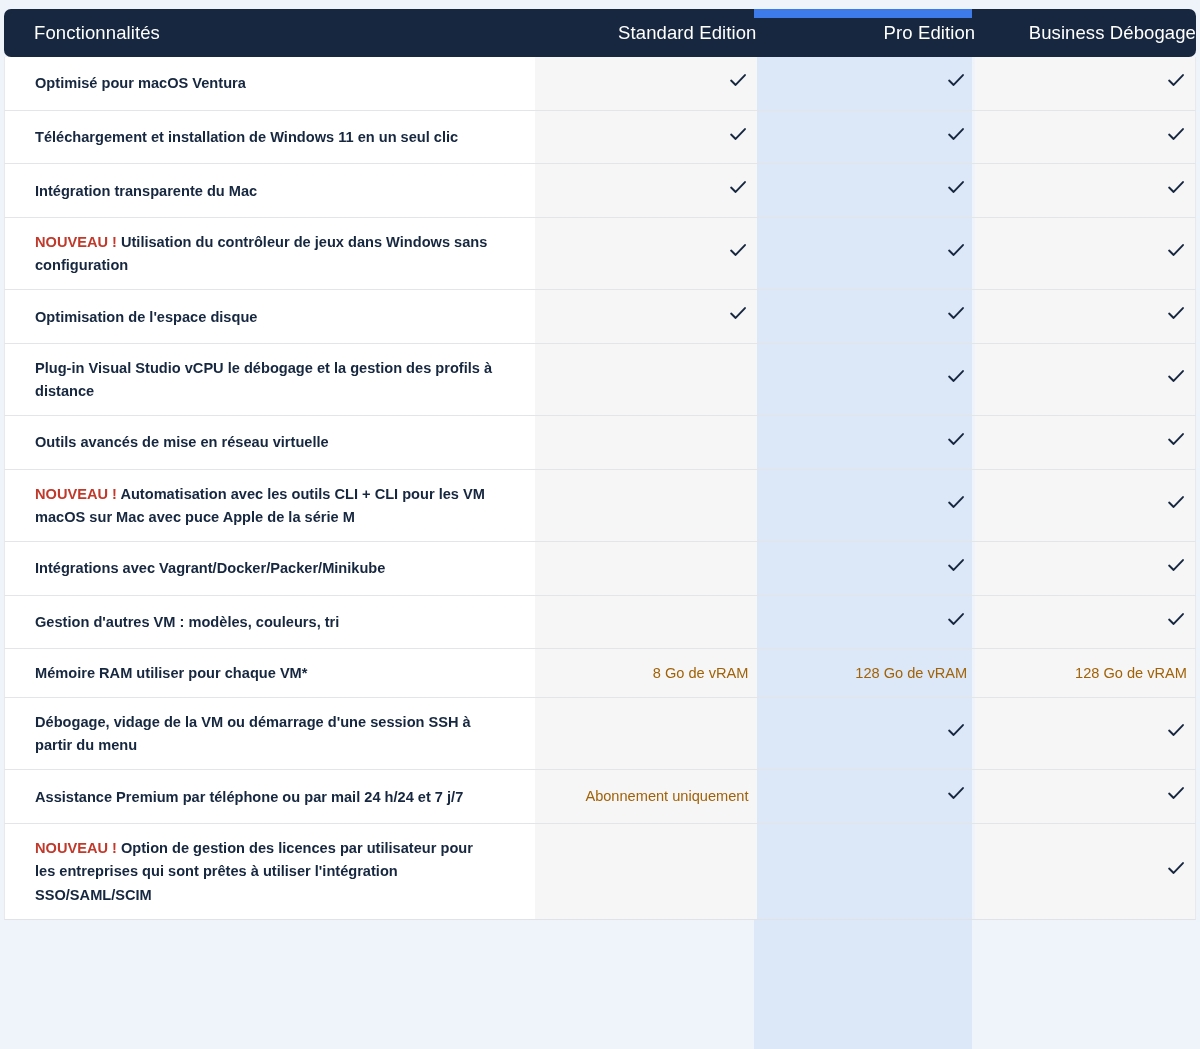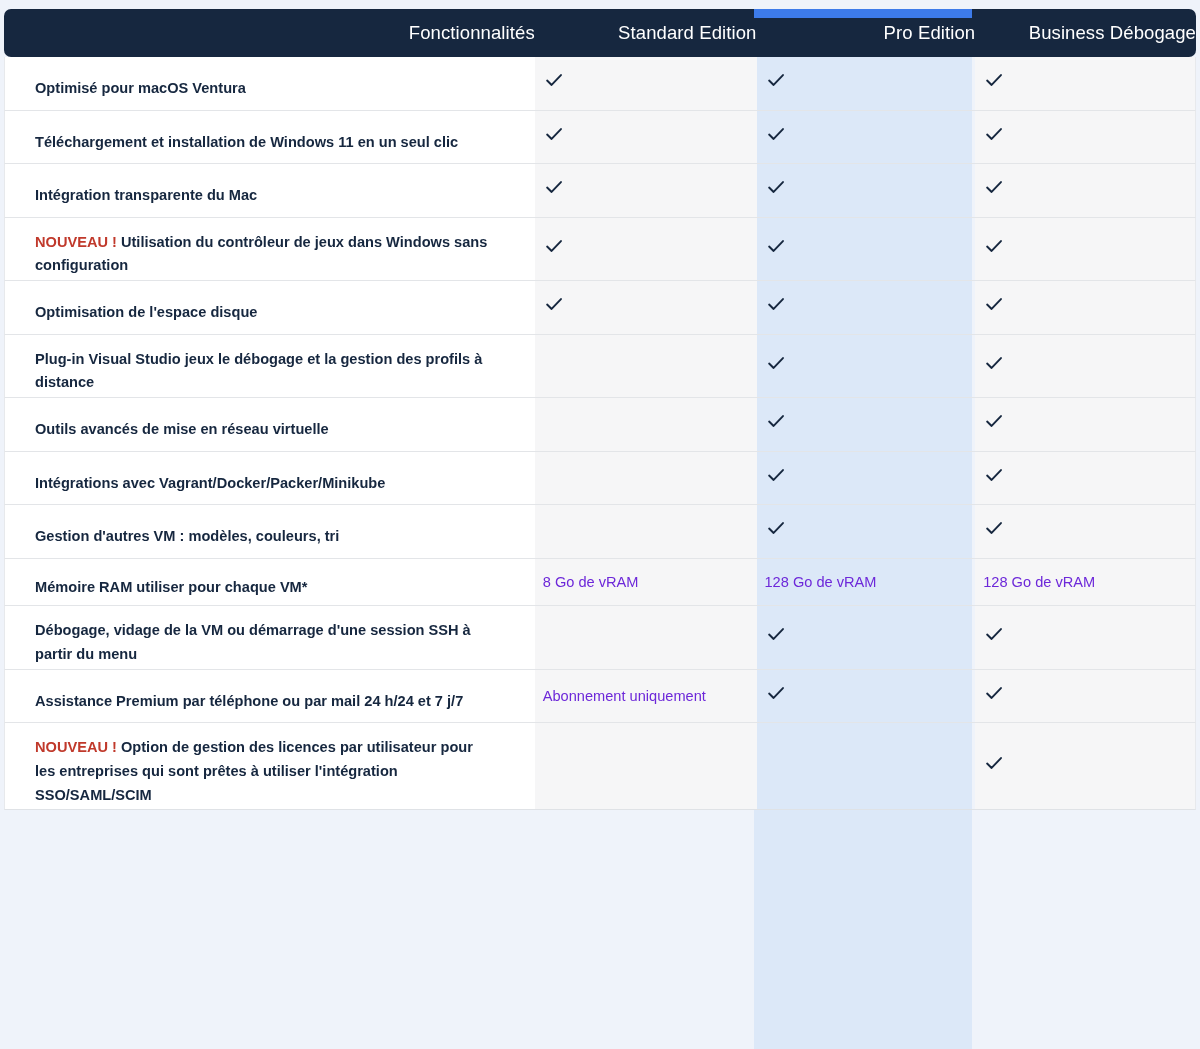--- a/index.html
+++ b/index.html
@@ -63,21 +63,21 @@
     color: #ffffff;
     font-size: 18.5px;
     font-weight: 400;
     padding: 0;
     height: 48px;
     vertical-align: middle;
     letter-spacing: 0.1px;
     border: 0;
   }
   thead th.h-feature {
-    text-align: right;
+    text-align: left;
     padding-left: 30px;
     border-top-left-radius: 7px;
     border-bottom-left-radius: 7px;
     font-weight: 400;
   }
   thead th.h-last {
     border-top-right-radius: 7px;
     border-bottom-right-radius: 7px;
   }
   thead th.h-val { text-align: right; }
@@ -89,28 +89,28 @@
     padding: 0;
   }
   tbody tr:last-child td { border-bottom: 1px solid #dfe2e6; }
 
   td.feature {
     background: #ffffff;
     color: #16273f;
     font-size: 14.6px;
     font-weight: bold;
     line-height: 1.62;
-    padding: 13px 40px 2px 30px;
+    padding: 13px 40px 11px 30px;
     text-align: left;
     border-left: 1px solid #e7e9ec;
   }
   td.val {
     background: #f6f6f7;
-    text-align: left;
-    color: #6d28d9;
+    text-align: right;
+    color: #a16207;
     font-size: 14.6px;
     font-weight: normal;
     line-height: 1.55;
     padding: 12px 8px;
   }
   td.val.pro { background: transparent; }
   td.val.last { border-right: 1px solid #e7e9ec; }
 
   
   tbody tr.first-row td.feature { }
@@ -208,31 +208,41 @@
                 <path d="M4.5 12.6 L9.4 17.4 L19.6 6.6"></path>
               </svg></span></td>
           <td class="val pro"><span class="check"><svg viewBox="0 0 24 24" width="22" height="22" fill="none" stroke="#16273f" stroke-width="2.1" stroke-linecap="round" stroke-linejoin="round">
                 <path d="M4.5 12.6 L9.4 17.4 L19.6 6.6"></path>
               </svg></span></td>
           <td class="val last"><span class="check"><svg viewBox="0 0 24 24" width="22" height="22" fill="none" stroke="#16273f" stroke-width="2.1" stroke-linecap="round" stroke-linejoin="round">
                 <path d="M4.5 12.6 L9.4 17.4 L19.6 6.6"></path>
               </svg></span></td>
         </tr>
         <tr>
-          <td class="feature">Plug-in Visual Studio jeux le débogage et la gestion des profils à distance</td>
+          <td class="feature">Plug-in Visual Studio vCPU le débogage et la gestion des profils à distance</td>
           <td class="val "></td>
           <td class="val pro"><span class="check"><svg viewBox="0 0 24 24" width="22" height="22" fill="none" stroke="#16273f" stroke-width="2.1" stroke-linecap="round" stroke-linejoin="round">
                 <path d="M4.5 12.6 L9.4 17.4 L19.6 6.6"></path>
               </svg></span></td>
           <td class="val last"><span class="check"><svg viewBox="0 0 24 24" width="22" height="22" fill="none" stroke="#16273f" stroke-width="2.1" stroke-linecap="round" stroke-linejoin="round">
                 <path d="M4.5 12.6 L9.4 17.4 L19.6 6.6"></path>
               </svg></span></td>
         </tr>
         <tr>
           <td class="feature">Outils avancés de mise en réseau virtuelle</td>
+          <td class="val "></td>
+          <td class="val pro"><span class="check"><svg viewBox="0 0 24 24" width="22" height="22" fill="none" stroke="#16273f" stroke-width="2.1" stroke-linecap="round" stroke-linejoin="round">
+                <path d="M4.5 12.6 L9.4 17.4 L19.6 6.6"></path>
+              </svg></span></td>
+          <td class="val last"><span class="check"><svg viewBox="0 0 24 24" width="22" height="22" fill="none" stroke="#16273f" stroke-width="2.1" stroke-linecap="round" stroke-linejoin="round">
+                <path d="M4.5 12.6 L9.4 17.4 L19.6 6.6"></path>
+              </svg></span></td>
+        </tr>
+        <tr>
+          <td class="feature"><span class="nouveau">NOUVEAU !</span> Automatisation avec les outils CLI + CLI pour les VM macOS sur Mac avec puce Apple de la série M</td>
           <td class="val "></td>
           <td class="val pro"><span class="check"><svg viewBox="0 0 24 24" width="22" height="22" fill="none" stroke="#16273f" stroke-width="2.1" stroke-linecap="round" stroke-linejoin="round">
                 <path d="M4.5 12.6 L9.4 17.4 L19.6 6.6"></path>
               </svg></span></td>
           <td class="val last"><span class="check"><svg viewBox="0 0 24 24" width="22" height="22" fill="none" stroke="#16273f" stroke-width="2.1" stroke-linecap="round" stroke-linejoin="round">
                 <path d="M4.5 12.6 L9.4 17.4 L19.6 6.6"></path>
               </svg></span></td>
         </tr>
         <tr>
           <td class="feature">Intégrations avec Vagrant/Docker/Packer/Minikube</td>

